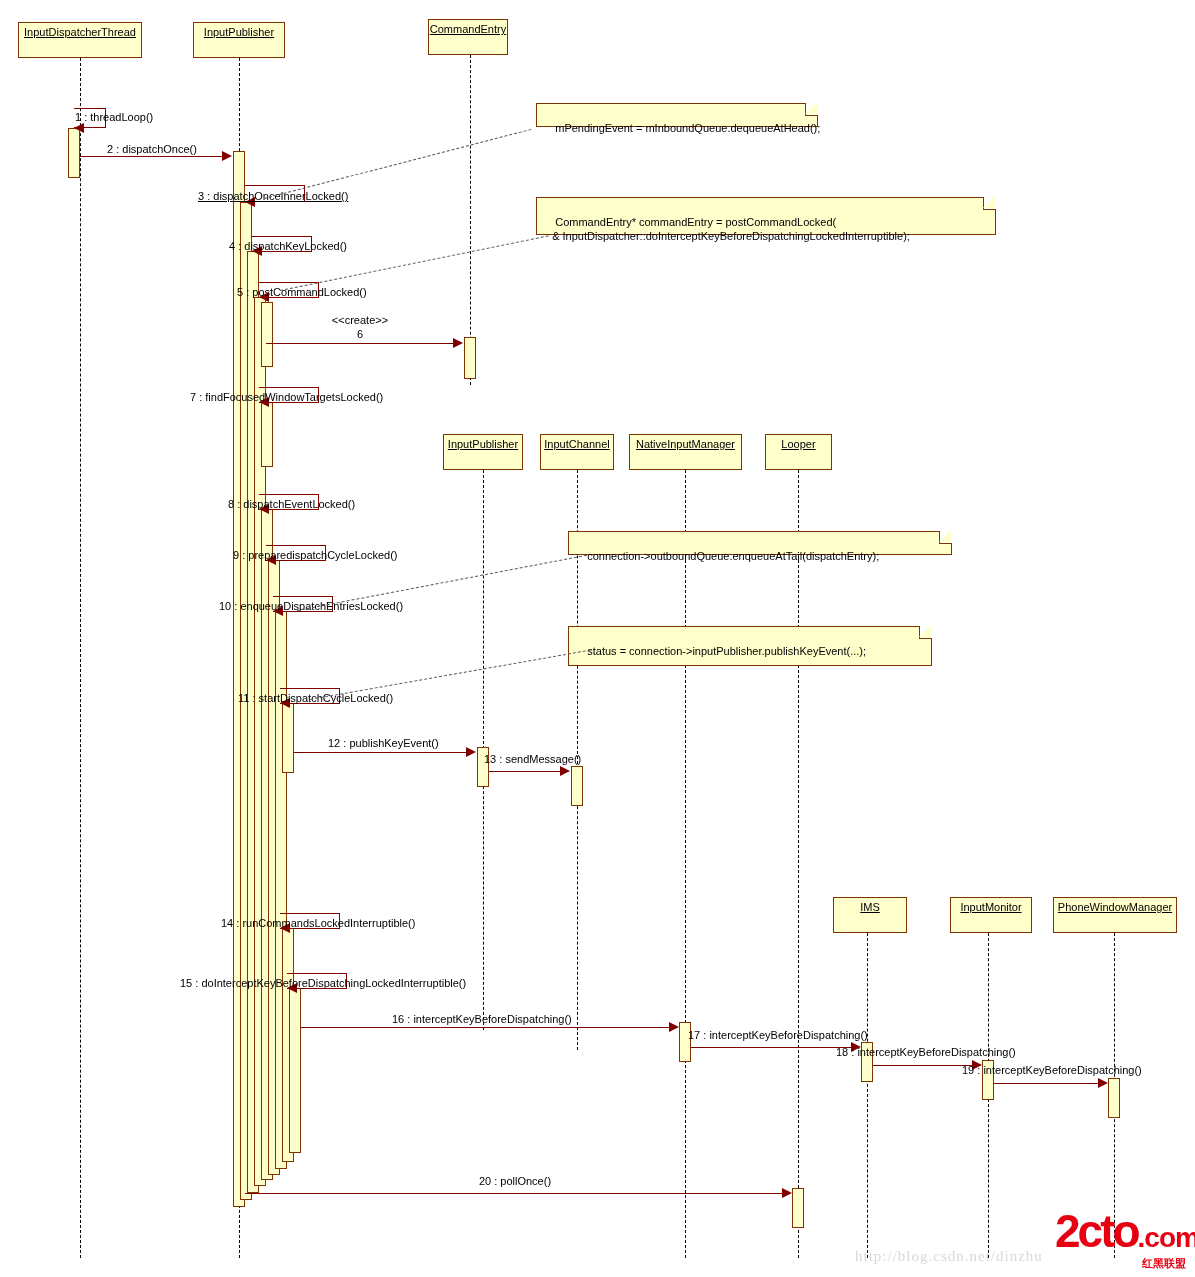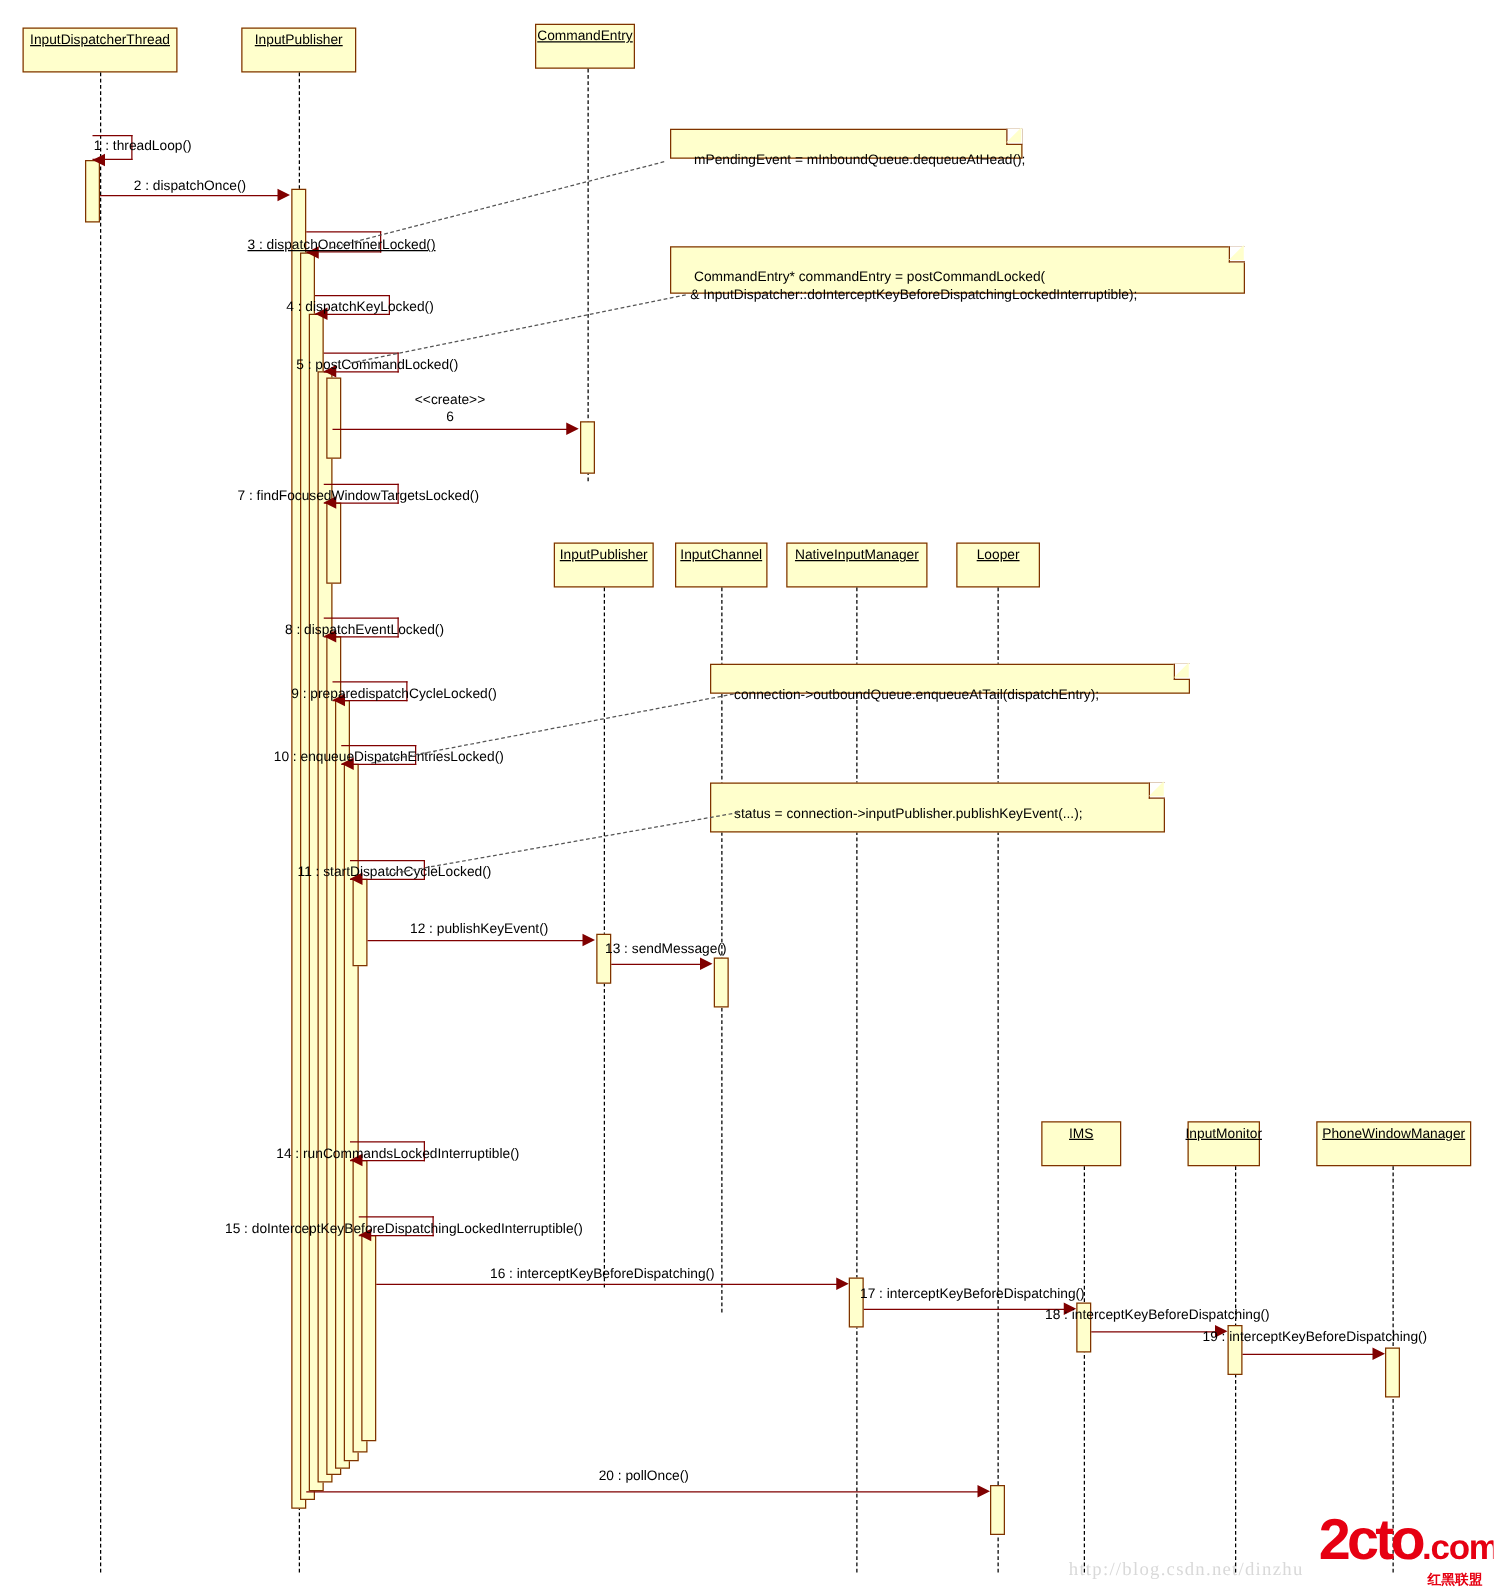--- a/index.html
+++ b/index.html
@@ -171,26 +171,26 @@
   <div class="lifeline-head" style="left:629px;top:434px;width:113px;height:36px;">
     <span>NativeInputManager</span>
   </div>
   <div class="lifeline-line" style="left:685px;top:470px;height:788px;"></div>
 
   <div class="lifeline-head" style="left:765px;top:434px;width:67px;height:36px;">
     <span>Looper</span>
   </div>
   <div class="lifeline-line" style="left:798px;top:470px;height:788px;"></div>
 
-  <div class="lifeline-head" style="left:833px;top:897px;width:64px;height:36px;">
+  <div class="lifeline-head" style="left:833px;top:897px;width:74px;height:36px;">
     <span>IMS</span>
   </div>
   <div class="lifeline-line" style="left:867px;top:933px;height:325px;"></div>
 
-  <div class="lifeline-head" style="left:950px;top:897px;width:58px;height:36px;">
+  <div class="lifeline-head" style="left:950px;top:897px;width:82px;height:36px;">
     <span>InputMonitor</span>
   </div>
   <div class="lifeline-line" style="left:988px;top:933px;height:325px;"></div>
 
   <div class="lifeline-head" style="left:1053px;top:897px;width:124px;height:36px;">
     <span>PhoneWindowManager</span>
   </div>
   <div class="lifeline-line" style="left:1114px;top:933px;height:325px;"></div>
 
   <div class="activation" style="left:68px;top:128px;width:12px;height:50px;"></div>

